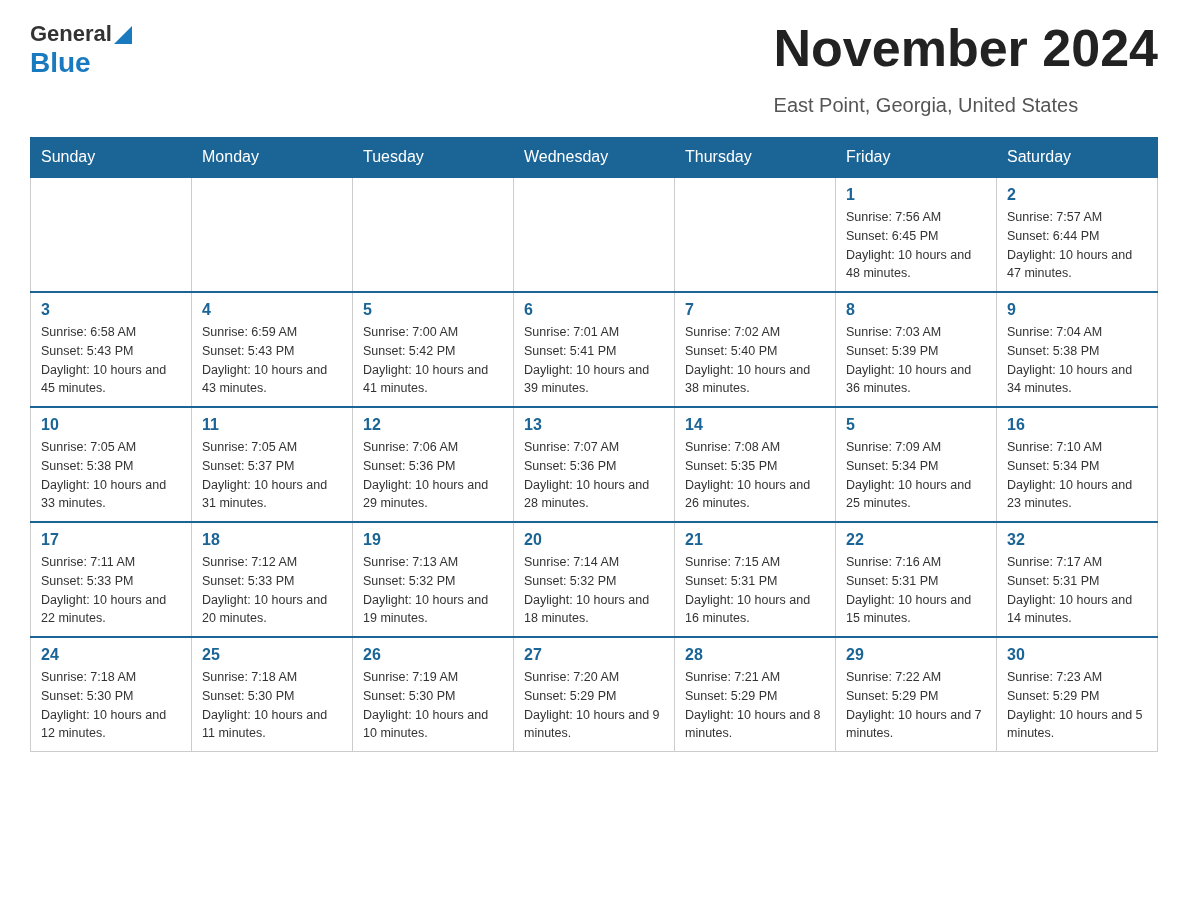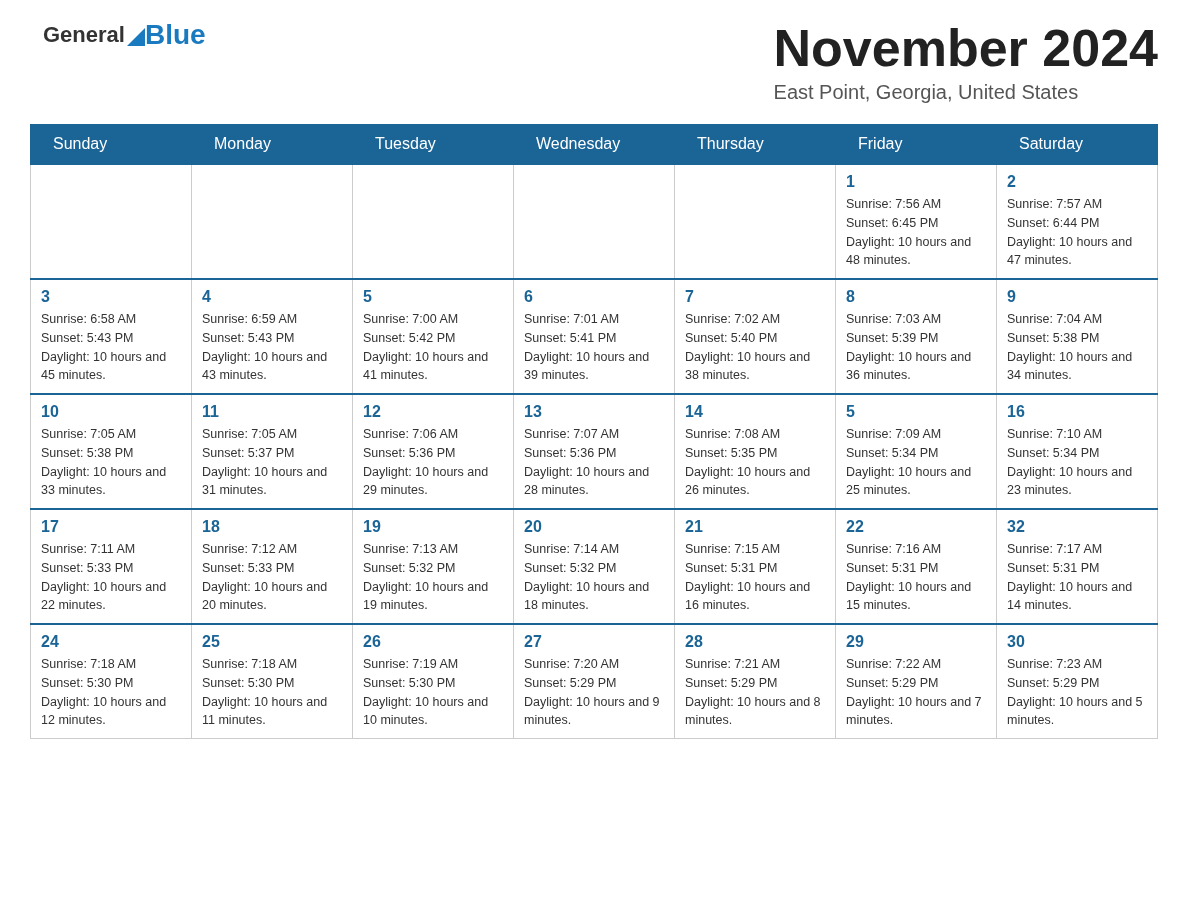--- a/index.html
+++ b/index.html
@@ -26,53 +26,52 @@
       font-weight: bold;
       color: #333;
     }
     .logo-text-blue {
       font-size: 28px;
       font-weight: bold;
       color: #1a7abf;
     }
     .logo-block {
       display: flex;
-      flex-direction: row;
+      flex-direction: column;
       line-height: 1.1;
-      margin-left: 13px;
     }
     .logo-row1 {
       display: flex;
       align-items: center;
     }
     .title-area {
       text-align: left;
     }
     .month-title {
       font-size: 52px;
       font-weight: bold;
       color: #222;
       line-height: 1.1;
     }
     .location-title {
       font-size: 20px;
       color: #555;
-      margin-top: 4px;
+      margin-top: 17px;
     }
     .calendar {
       width: 100%;
       border-collapse: collapse;
       border: 1px solid #ccc;
     }
     .calendar th {
       background-color: #1a6496;
       color: #fff;
       font-size: 16px;
       font-weight: normal;
-      padding: 10px 22px;
+      padding: 10px 10px;
       text-align: left;
       border: 1px solid #1a6496;
     }
     .calendar td {
       width: calc(100% / 7);
       vertical-align: top;
       padding: 8px 10px;
       border: 1px solid #ccc;
       font-size: 13px;
       color: #333;

